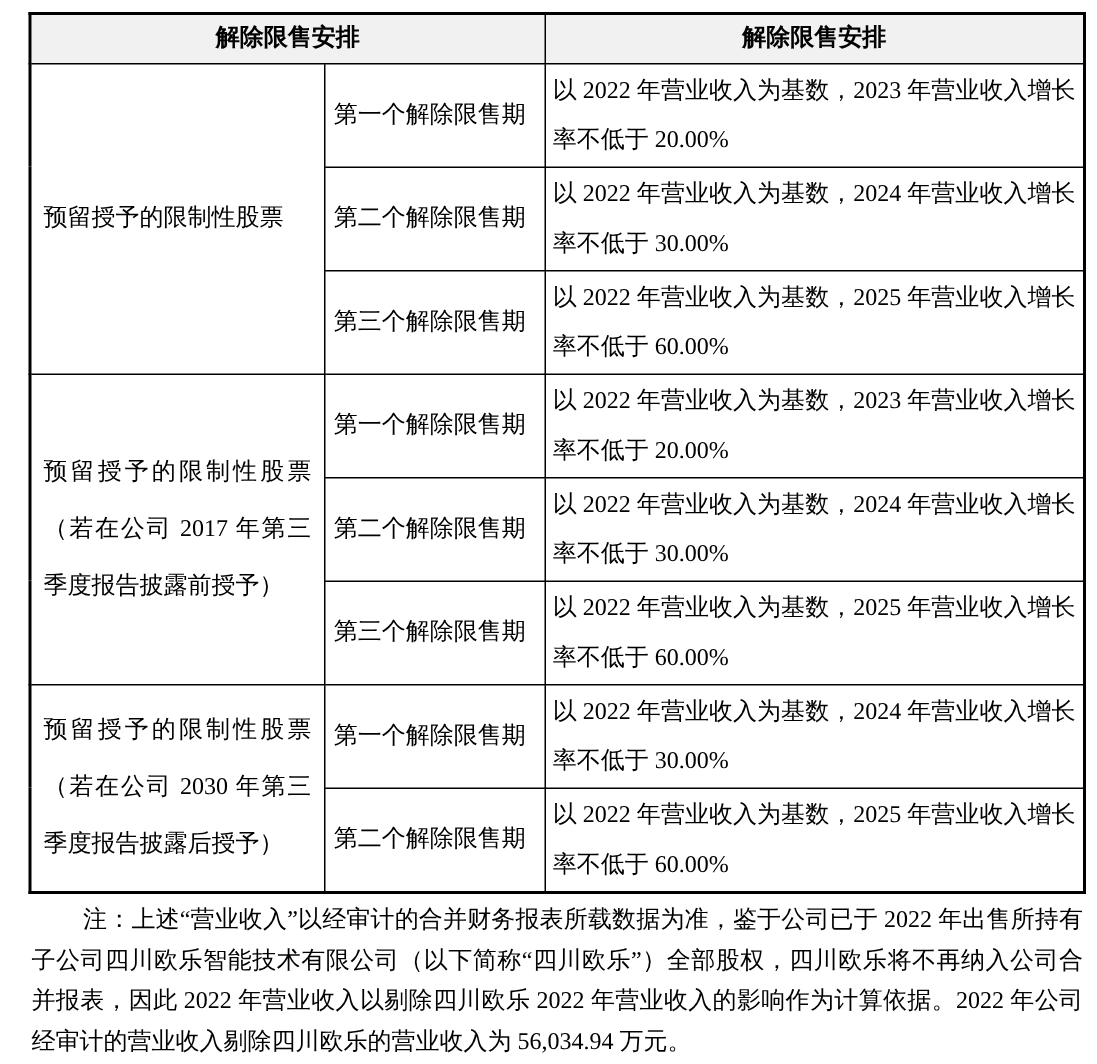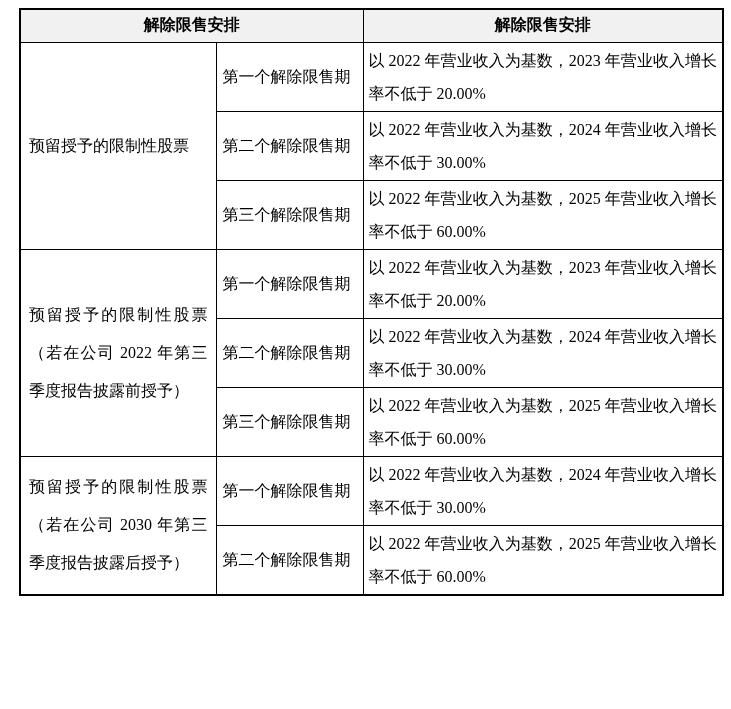--- a/index.html
+++ b/index.html
@@ -93,21 +93,21 @@
         </tr>
         <tr class="h69">
           <td class="col-period">第二个解除限售期</td>
           <td class="col-target">以 2022 年营业收入为基数，2024 年营业收入增长率不低于 30.00%</td>
         </tr>
         <tr class="h69">
           <td class="col-period">第三个解除限售期</td>
           <td class="col-target">以 2022 年营业收入为基数，2025 年营业收入增长率不低于 60.00%</td>
         </tr>
         <tr class="h69">
-          <td class="col-group" rowspan="3">预留授予的限制性股票（若在公司 2022 年第三季度报告披露前授予）</td>
+          <td class="col-group" rowspan="3">预留授予的限制性股票（若在公司 2017 年第三季度报告披露前授予）</td>
           <td class="col-period">第一个解除限售期</td>
           <td class="col-target">以 2022 年营业收入为基数，2023 年营业收入增长率不低于 20.00%</td>
         </tr>
         <tr class="h69">
           <td class="col-period">第二个解除限售期</td>
           <td class="col-target">以 2022 年营业收入为基数，2024 年营业收入增长率不低于 30.00%</td>
         </tr>
         <tr class="h69">
           <td class="col-period">第三个解除限售期</td>
           <td class="col-target">以 2022 年营业收入为基数，2025 年营业收入增长率不低于 60.00%</td>
@@ -117,13 +117,14 @@
           <td class="col-period">第一个解除限售期</td>
           <td class="col-target">以 2022 年营业收入为基数，2024 年营业收入增长率不低于 30.00%</td>
         </tr>
         <tr class="h63">
           <td class="col-period">第二个解除限售期</td>
           <td class="col-target">以 2022 年营业收入为基数，2025 年营业收入增长率不低于 60.00%</td>
         </tr>
       </tbody>
   </table>
 
+  <p class="note">注：上述“营业收入”以经审计的合并财务报表所载数据为准，鉴于公司已于 2022 年出售所持有子公司四川欧乐智能技术有限公司（以下简称“四川欧乐”）全部股权，四川欧乐将不再纳入公司合并报表，因此 2022 年营业收入以剔除四川欧乐 2022 年营业收入的影响作为计算依据。2022 年公司经审计的营业收入剔除四川欧乐的营业收入为 56,034.94 万元。</p>
 </div>
 
 </body></html>

